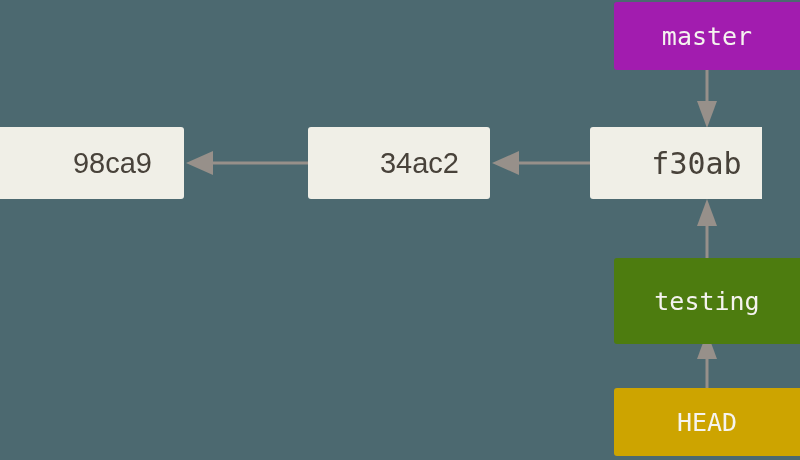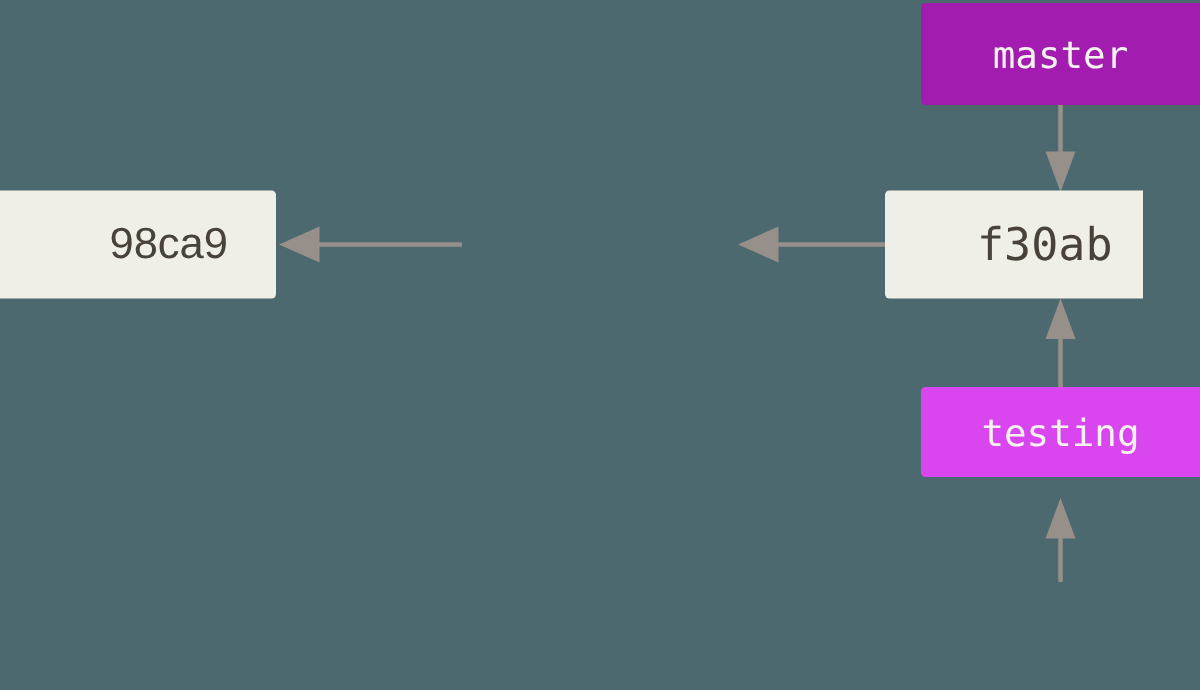--- a/index.html
+++ b/index.html
@@ -44,21 +44,21 @@
     font-size: 30px;
   }
   .ref {
     left: 614px; width: 186px;
     color: #f5f3ef;
     font-family: "DejaVu Sans Mono", monospace;
     font-size: 25px;
     border-radius: 3px 0 0 3px;
   }
   .ref-master  { top: 2px;   height: 68px; background: #a21caf; }
-  .ref-testing { top: 258px; height: 60px; background: #d946ef; }
+  .ref-testing { top: 258px; height: 86px; background: #4d7c0f; }
   .ref-head    { top: 388px; height: 68px; background: #cda400; }
   .edge-line { stroke: #97908a; stroke-width: 3; }
   .edge-head { fill: #97908a; stroke: none; }
 </style>
 </head>
 <body>
 
 <div class="stage">
 
   <svg class="arrow-layer" viewBox="0 0 800 460">
@@ -84,21 +84,23 @@
     </g>
 
     <g>
       <line class="edge-line" x1="707" y1="388" x2="707" y2="357"></line>
       <polygon class="edge-head" points="707,332 697,359 717,359"></polygon>
     </g>
   </svg>
 
   <div class="box commit commit-first">98ca9</div>
 
+  <div class="box commit commit-mid">34ac2</div>
 
   <div class="box commit commit-tip">f30ab</div>
 
   <div class="box ref ref-master">master</div>
 
   <div class="box ref ref-testing">testing</div>
 
+  <div class="box ref ref-head">HEAD</div>
 
 </div>
 
 </body></html>

